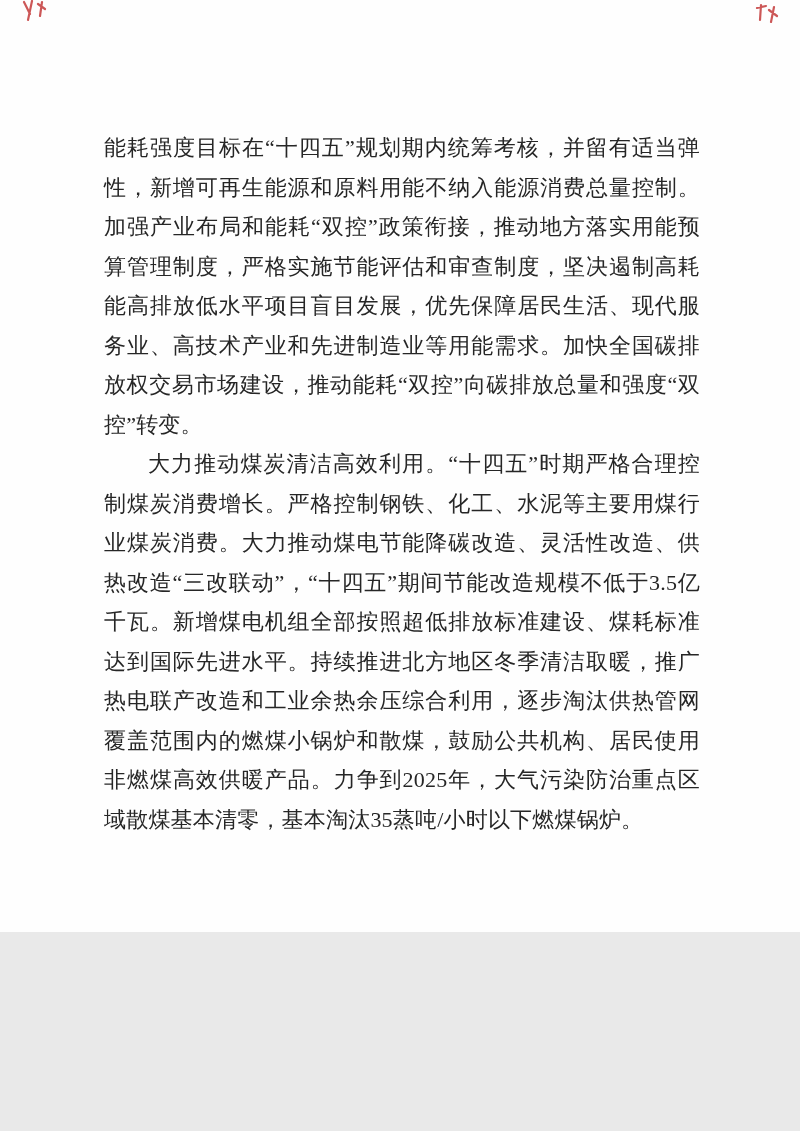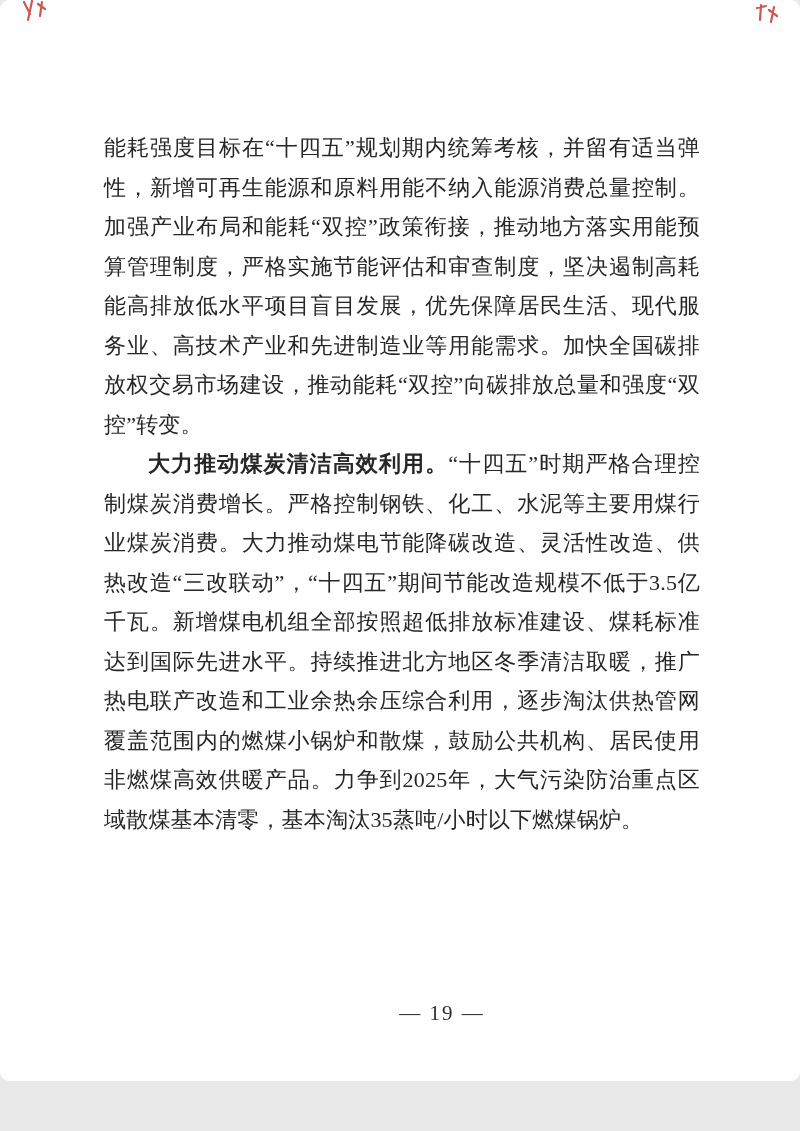--- a/index.html
+++ b/index.html
@@ -3,26 +3,25 @@
 <meta charset="utf-8">
 <style>
   html, body {
     margin: 0;
     padding: 0;
     background: #e9e9e9;
   }
   .page {
     position: relative;
     width: 800px;
-    height: 1081px;
+    height: 932px;
     margin: 0 auto;
     background: #fefefe;
     overflow: hidden;
     font-family: "Liberation Serif", "DejaVu Serif", serif;
-    border-radius: 9px;
   }
   .body-text {
     position: absolute;
     left: 104px;
     top: 128px;
     width: 596px;
     color: #262626;
     font-size: 22px;
     line-height: 39.5px;
     text-align: justify;
@@ -30,21 +29,21 @@
     letter-spacing: 0.2px;
   }
   .para {
     margin: 0;
     padding: 0;
   }
   .para.indent {
     text-indent: 2em;
   }
   .run { font-weight: normal; }
-  .run.bold { font-weight: 700; }
+  .run.bold { font-weight: 400; }
   .page-number {
     position: absolute;
     left: 8px;
     top: 1001px;
     width: 100%;
     text-align: center;
     color: #2e2e2e;
     font-size: 21px;
     letter-spacing: 2px;
     padding-left: 34px;

